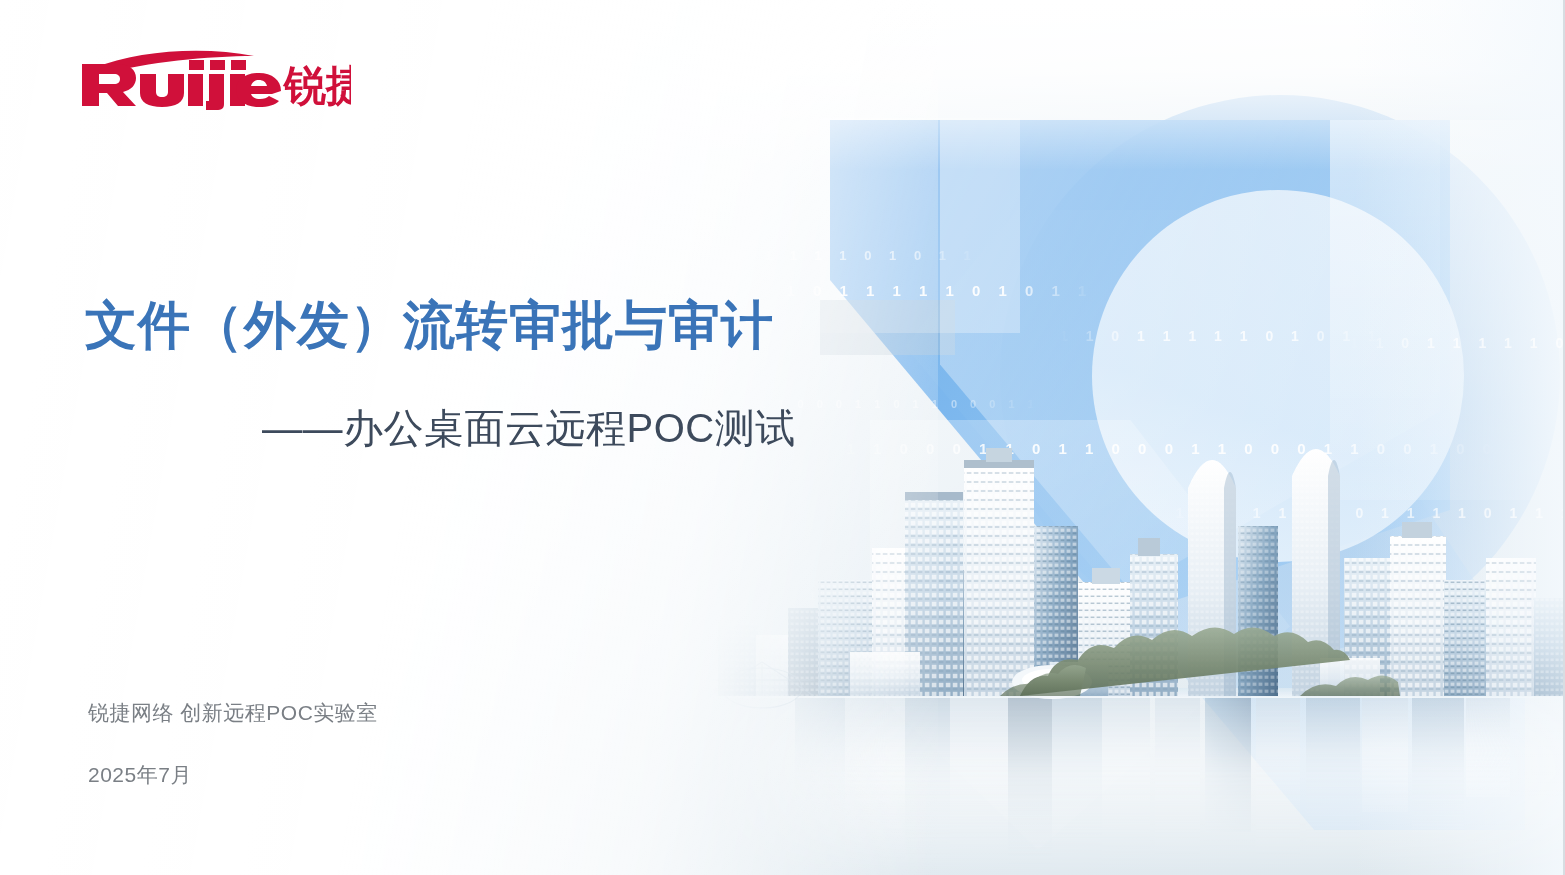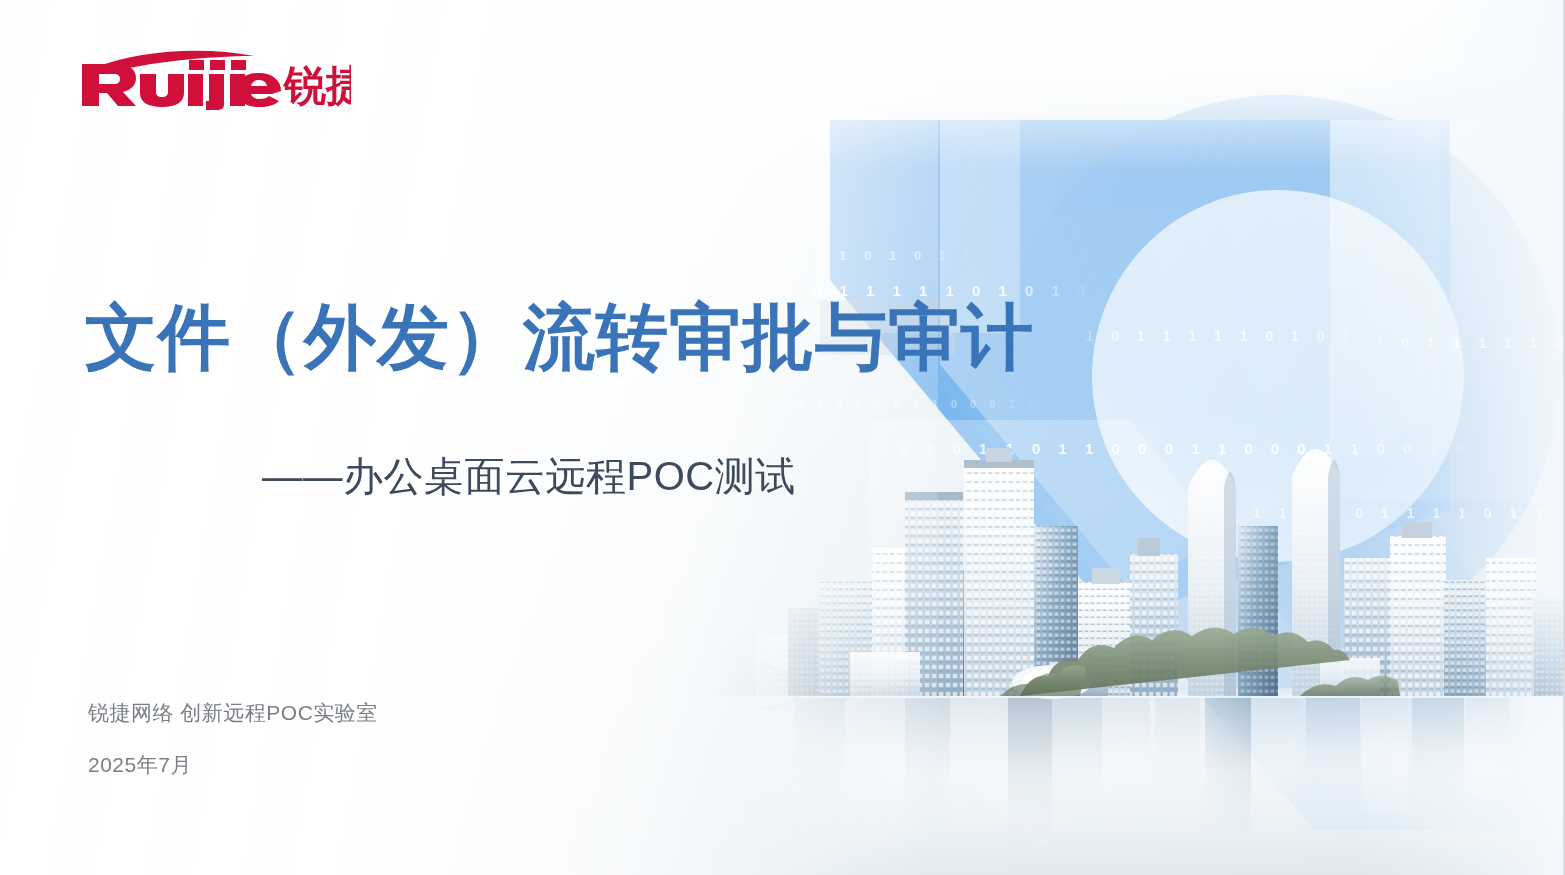--- a/index.html
+++ b/index.html
@@ -188,52 +188,51 @@
     text-decoration: underline;
   }
   .logo svg { display: block; }
 
   
   .title {
     position: absolute;
     left: 85px;
     top: 296px;
     z-index: 40;
-    font-size: 72px;
+    font-size: 52px;
     font-weight: 700;
     color: #3a74b8;
     letter-spacing: 1px;
     line-height: 1.15;
     white-space: nowrap;
   }
   .subtitle {
     position: absolute;
     left: 262px;
     top: 401px;
     z-index: 40;
     font-size: 40px;
     font-weight: 400;
     color: #3d4a5c;
     letter-spacing: 0.5px;
     white-space: nowrap;
-    margin-top: 48px;
   }
   .footer {
     position: absolute;
     left: 88px;
     top: 702px;
     z-index: 40;
   }
   .footer-line {
     font-size: 21px;
     color: #7a7f85;
     letter-spacing: 0.5px;
     line-height: 1;
   }
-  .footer-line + .footer-line { margin-top: 31px; }
+  .footer-line + .footer-line { margin-top: 41px; }
 </style>
 </head>
 <body>
 
 <div id="slide">
 
   <div class="art">
 
     <div class="r-bowl"></div>
     <div class="r-stem"></div>

